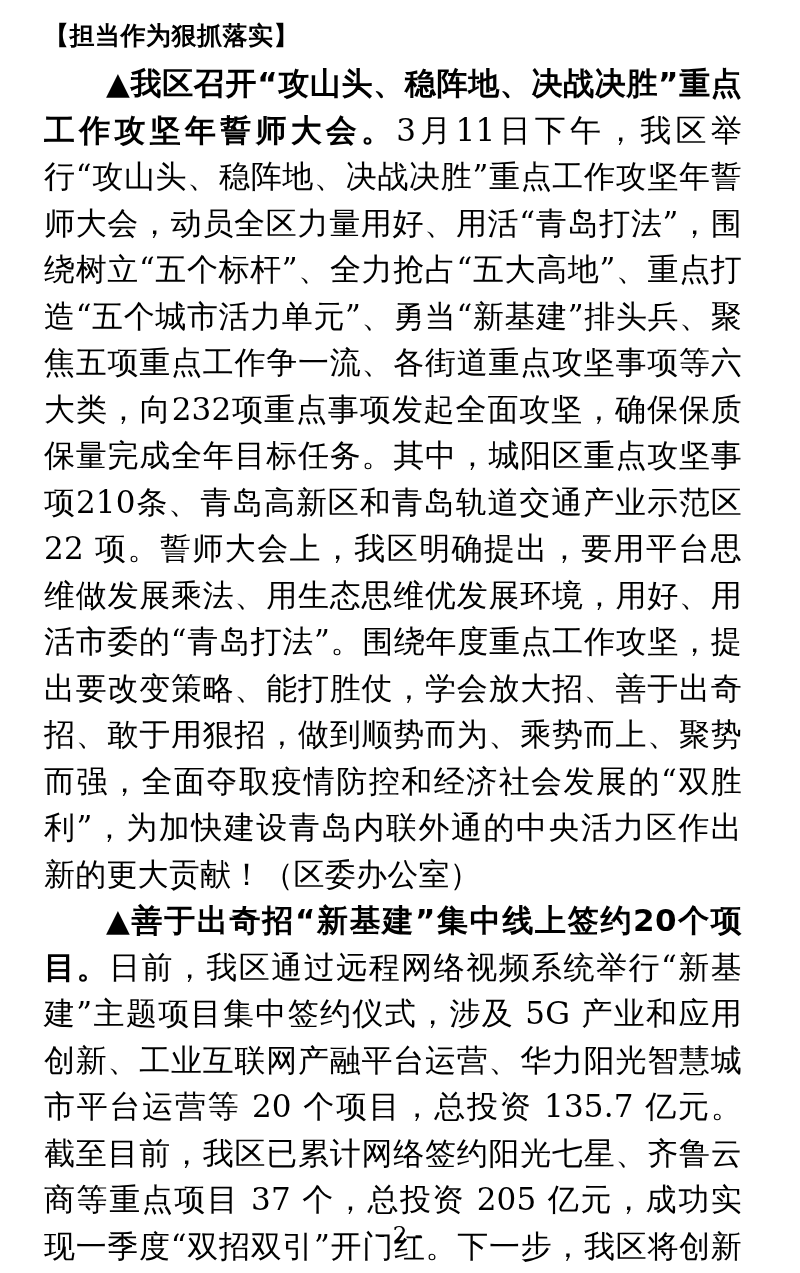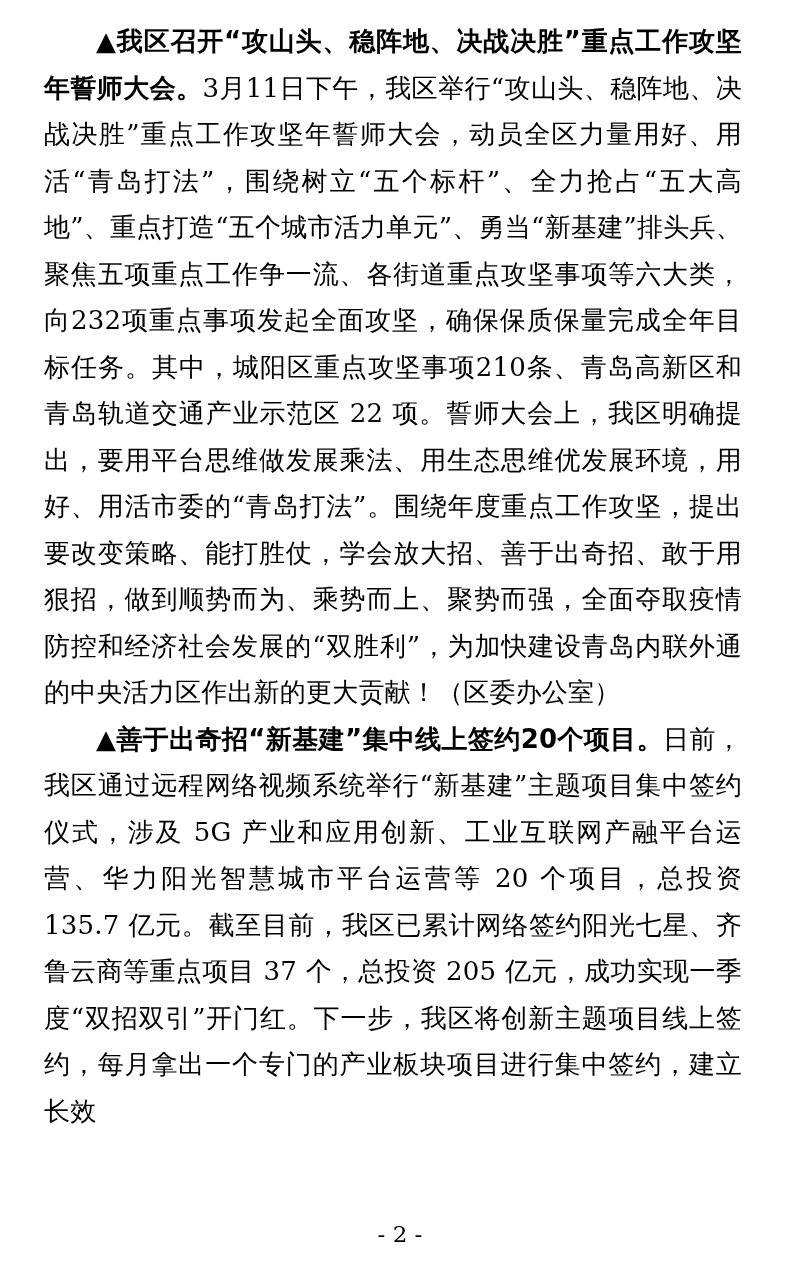--- a/index.html
+++ b/index.html
@@ -25,21 +25,21 @@
   .section-title {
     font-family: "DejaVu Sans", sans-serif;
     font-weight: bold;
     font-size: 25px;
     line-height: 36px;
     letter-spacing: 0.5px;
     margin: 0 0 6px 0;
     white-space: nowrap;
   }
   .para {
-    font-size: 26px;
+    font-size: 31px;
     line-height: 46.5px;
     text-align: justify;
     text-justify: inter-ideograph;
     text-indent: 2em;
     margin: 0;
     letter-spacing: 0.2px;
   }
   .para + .para {
     margin-top: 0px;
   }
@@ -59,19 +59,20 @@
     text-align: center;
     font-size: 23px;
     font-family: "DejaVu Serif", serif;
   }
 </style>
 </head>
 <body>
 
 <div class="page">
 
+  <h1 class="section-title">【担当作为狠抓落实】</h1>
 
   <p class="para"><span class="marker">▲</span><span class="lead">我区召开“攻山头、稳阵地、决战决胜”重点工作攻坚年誓师大会。</span><span>3月11日下午，我区举行“攻山头、稳阵地、决战决胜”重点工作攻坚年誓师大会，动员全区力量用好、用活“青岛打法”，围绕树立“五个标杆”、全力抢占“五大高地”、重点打造“五个城市活力单元”、勇当“新基建”排头兵、聚焦五项重点工作争一流、各街道重点攻坚事项等六大类，向232项重点事项发起全面攻坚，确保保质保量完成全年目标任务。其中，城阳区重点攻坚事项210条、青岛高新区和青岛轨道交通产业示范区 22 项。誓师大会上，我区明确提出，要用平台思维做发展乘法、用生态思维优发展环境，用好、用活市委的“青岛打法”。围绕年度重点工作攻坚，提出要改变策略、能打胜仗，学会放大招、善于出奇招、敢于用狠招，做到顺势而为、乘势而上、聚势而强，全面夺取疫情防控和经济社会发展的“双胜利”，为加快建设青岛内联外通的中央活力区作出新的更大贡献！（区委办公室）</span></p>
 
   <p class="para"><span class="marker">▲</span><span class="lead">善于出奇招“新基建”集中线上签约20个项目。</span><span>日前，我区通过远程网络视频系统举行“新基建”主题项目集中签约仪式，涉及 5G 产业和应用创新、工业互联网产融平台运营、华力阳光智慧城市平台运营等 20 个项目，总投资 135.7 亿元。截至目前，我区已累计网络签约阳光七星、齐鲁云商等重点项目 37 个，总投资 205 亿元，成功实现一季度“双招双引”开门红。下一步，我区将创新主题项目线上签约，每月拿出一个专门的产业板块项目进行集中签约，建立长效</span></p>
 
   <div class="page-number">- 2 -</div>
 </div>
 
 </body></html>

